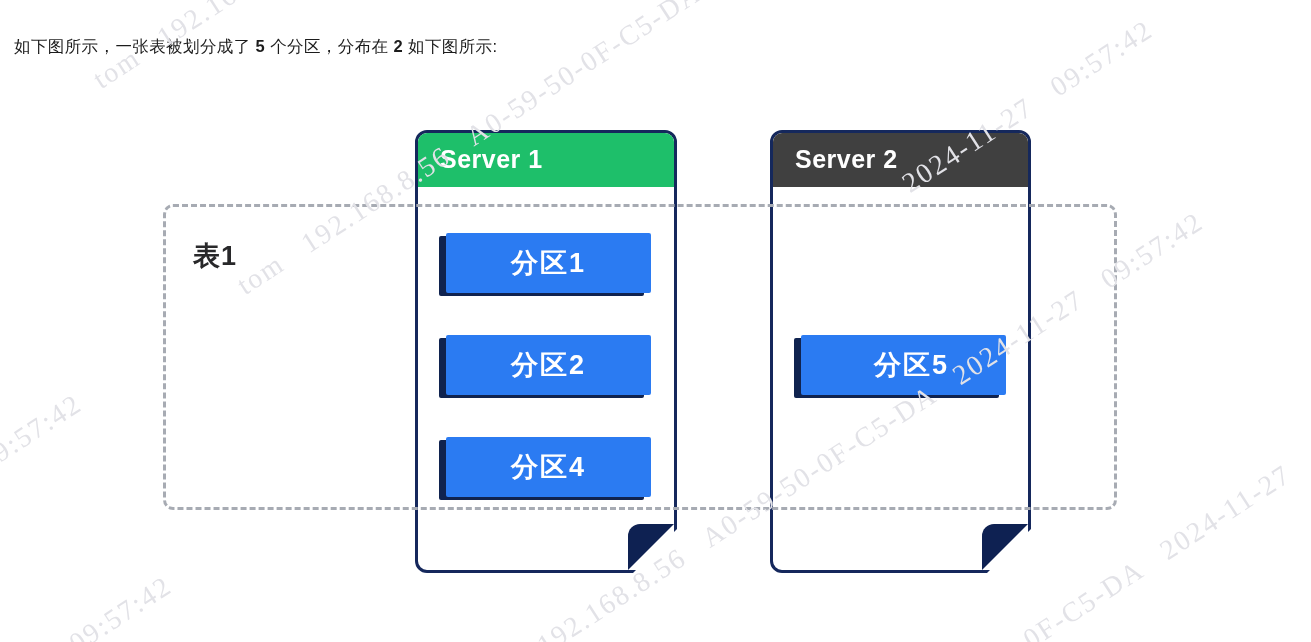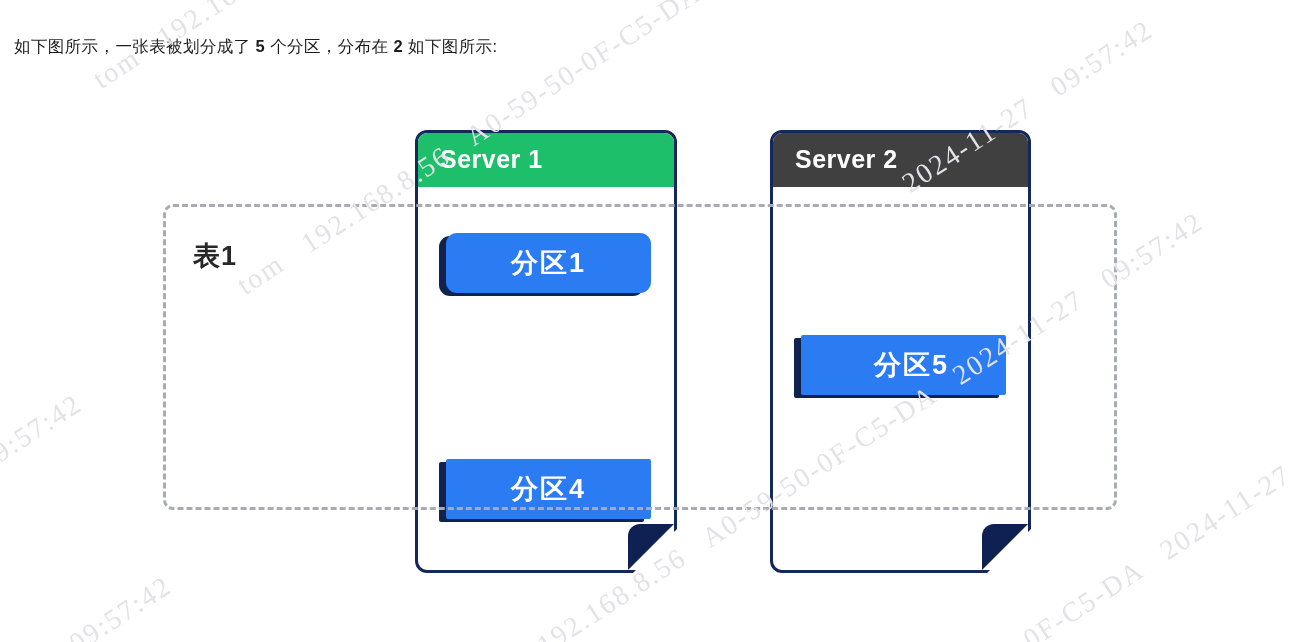--- a/index.html
+++ b/index.html
@@ -71,22 +71,23 @@
 </head>
 <body>
 
 <p class="intro"><span>如下图所示，一张表被划分成了 </span><b>5</b><span> 个分区，分布在 </span><b>2</b><span> 如下图所示:</span></p>
 
 <div class="table-boundary"></div>
 <div class="table-label">表1</div>
 
 <div class="server-card s1">
   <div class="server-header">Server 1</div>
-  <button class="partition-btn" style="top: 100px; border-radius: 11px;">分区1</button>
-    <button class="partition-btn" style="top: 304px; margin-top: 22px;">分区4</button>
+  <button class="partition-btn" style="top: 100px;">分区1</button>
+    <button class="partition-btn" style="top: 202px;">分区2</button>
+    <button class="partition-btn" style="top: 304px;">分区4</button>
     <div class="partition-list"></div>
   <div class="fold-corner"></div>
 </div>
 
 <div class="server-card s2">
   <div class="server-header">Server 2</div>
     <button class="partition-btn" style="top: 202px; padding-left: 16px;">分区5</button>
     <div class="partition-list"></div>
   <div class="fold-corner"></div>
 </div>

